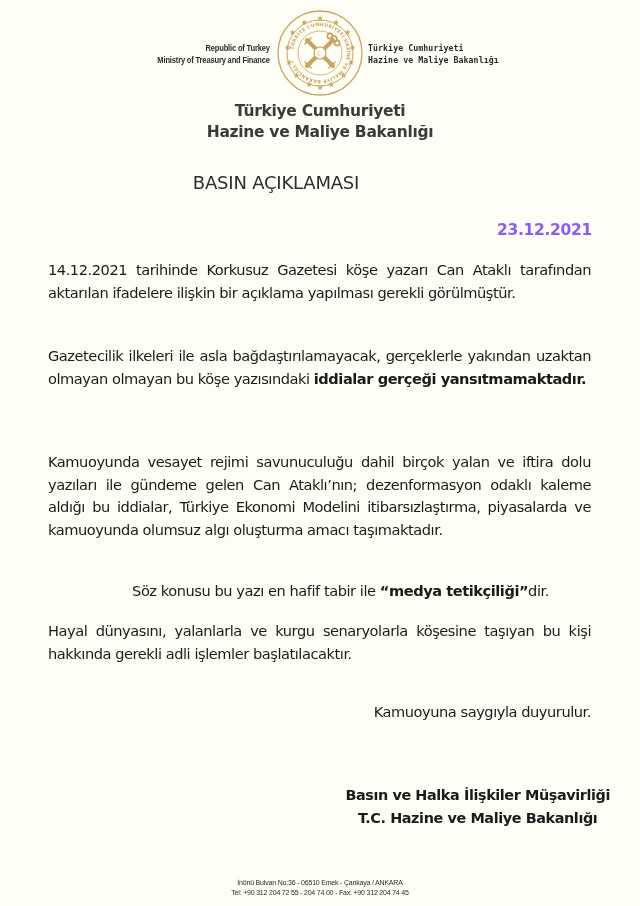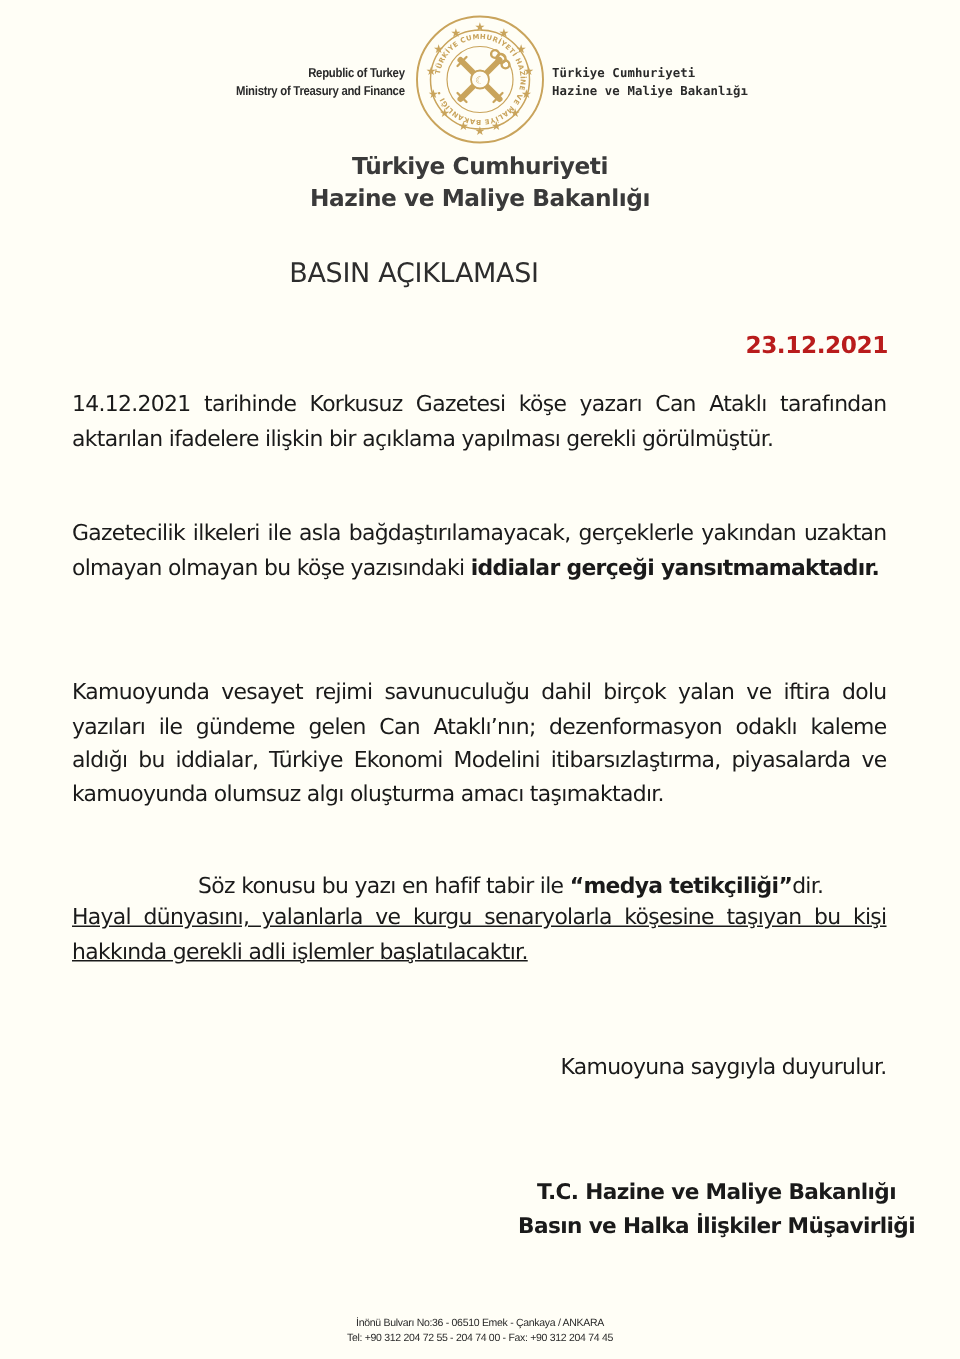--- a/index.html
+++ b/index.html
@@ -79,40 +79,40 @@
     color: #2d2d2d;
     letter-spacing: -0.2px;
   }
   .date {
     position: absolute;
     top: 221px;
     right: 48px;
     font-family: "DejaVu Sans", sans-serif;
     font-weight: bold;
     font-size: 15.5px;
-    color: #b91c1c;
+    color: #8b5cf6;
     letter-spacing: -0.3px;
   }
   .body-text {
     position: absolute;
     left: 48px;
     width: 543px;
     font-family: "DejaVu Sans", sans-serif;
     font-size: 14.6px;
     line-height: 22.7px;
     color: #1a1a1a;
     text-align: justify;
     letter-spacing: -0.45px;
   }
   .body-text b { font-weight: bold; }
   .p1 { top: 259px; }
   .p2 { top: 345px; }
   .p3 { top: 451px; }
   .p4 { top: 580px; text-align: center; margin-left: 21px; }
-  .p5 { top: 601px; text-decoration: underline; }
+  .p5 { top: 620px; }
   .p6 { top: 701px; text-align: right; }
   .signature {
     position: absolute;
     top: 784px;
     right: 30px;
     text-align: center;
     font-family: "DejaVu Sans", sans-serif;
     font-weight: bold;
     font-size: 14.4px;
     line-height: 23px;
@@ -205,20 +205,20 @@
 
 <div class="body-text p3">Kamuoyunda vesayet rejimi savunuculuğu dahil birçok yalan ve iftira dolu yazıları ile gündeme gelen Can Ataklı’nın; dezenformasyon odaklı kaleme aldığı bu iddialar, Türkiye Ekonomi Modelini itibarsızlaştırma, piyasalarda ve kamuoyunda olumsuz algı oluşturma amacı taşımaktadır.</div>
 
 <div class="body-text p4"><span>Söz konusu bu yazı en hafif tabir ile </span><b>“medya tetikçiliği”</b><span>dir.</span></div>
 
 <div class="body-text p5">Hayal dünyasını, yalanlarla ve kurgu senaryolarla köşesine taşıyan bu kişi hakkında gerekli adli işlemler başlatılacaktır.</div>
 
 <div class="body-text p6">Kamuoyuna saygıyla duyurulur.</div>
 
 <div class="signature">
+  <div>Basın ve Halka İlişkiler Müşavirliği</div>
   <div>T.C. Hazine ve Maliye Bakanlığı</div>
-  <div>Basın ve Halka İlişkiler Müşavirliği</div>
 </div>
 
 <div class="footer">
   <div>İnönü Bulvarı No:36 - 06510 Emek - Çankaya / ANKARA</div>
   <div>Tel: +90 312 204 72 55 - 204 74 00 - Fax: +90 312 204 74 45</div>
 </div>
 
 </body></html>

